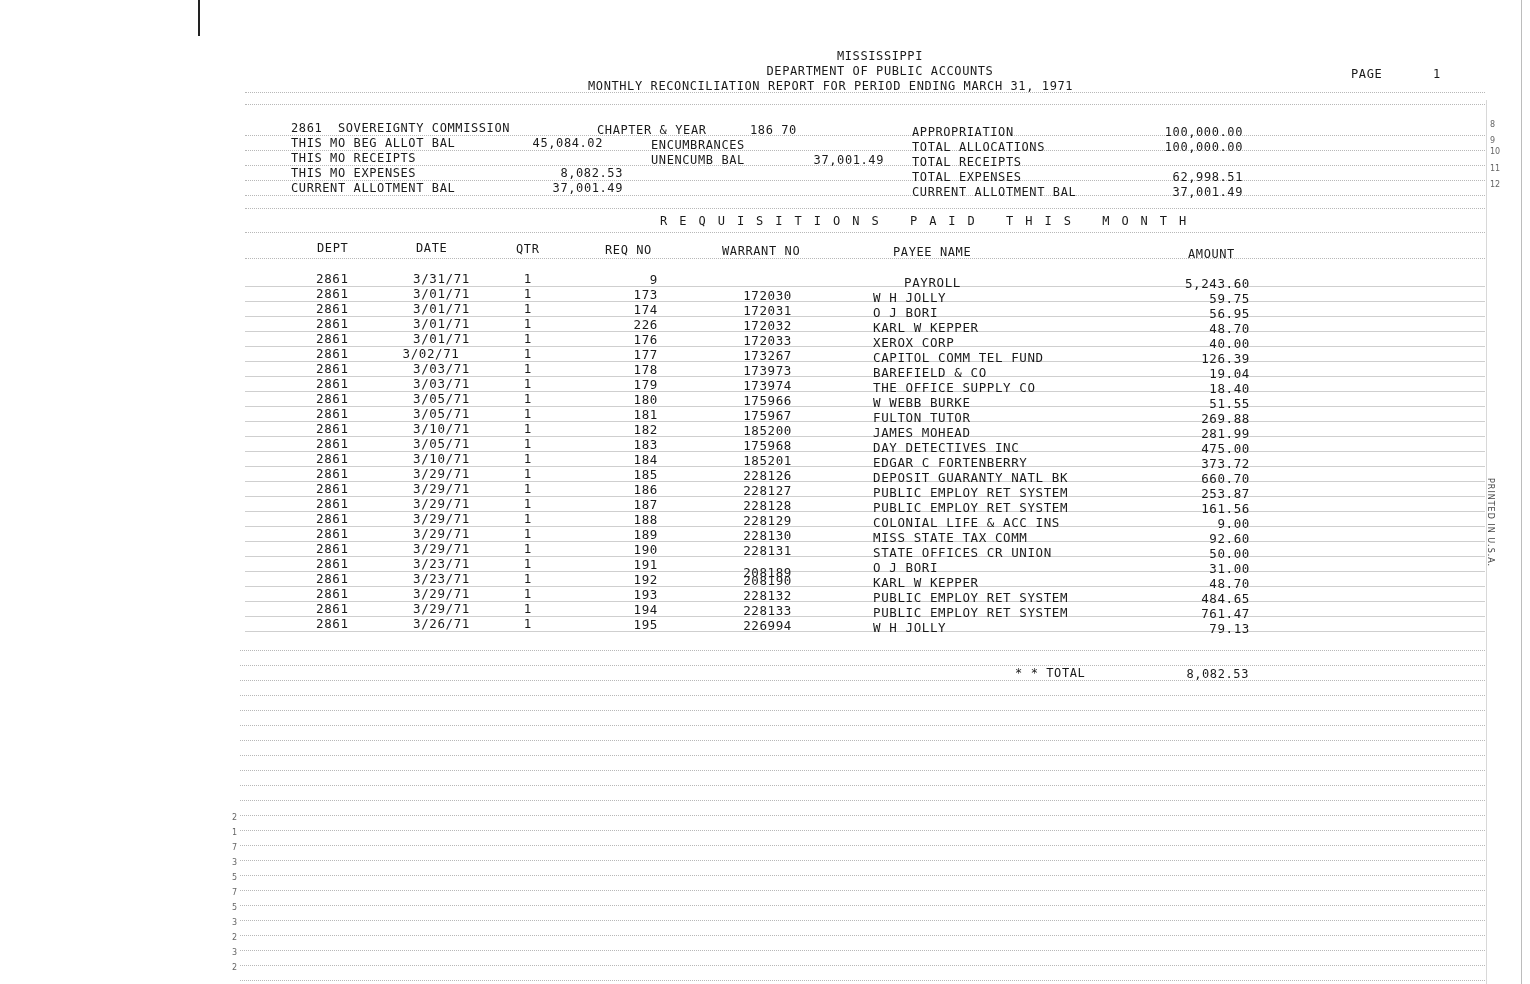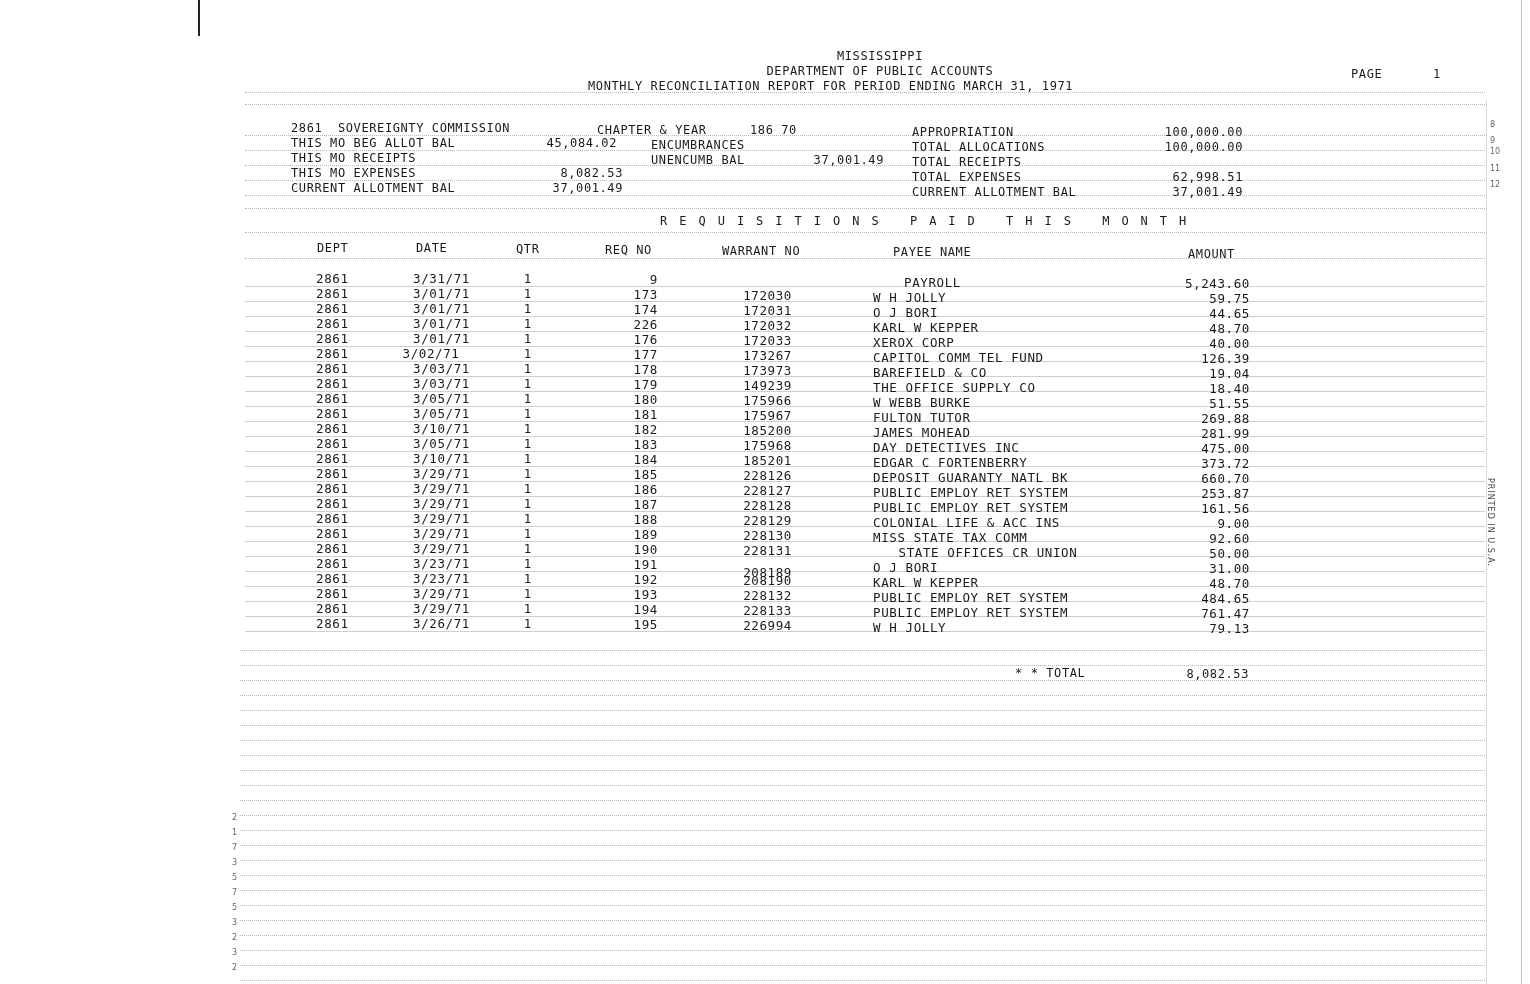--- a/index.html
+++ b/index.html
@@ -96,21 +96,21 @@
 
 <div class="t center" style="left:580px; top:49px; width:600px;">MISSISSIPPI</div>
 <div class="t center" style="left:580px; top:64px; width:600px;">DEPARTMENT OF PUBLIC ACCOUNTS</div>
 <div class="t" style="left:588px; top:79px;">MONTHLY RECONCILIATION REPORT FOR PERIOD ENDING MARCH 31, 1971</div>
 <div class="t" style="left:1351px; top:67px;">PAGE</div>
 <div class="t" style="left:1433px; top:67px;">1</div>
 
 <div>
   <div class="t" style="left:291px; top:121px;">2861  SOVEREIGNTY COMMISSION</div>
   <div class="t" style="left:291px; top:136px;">THIS MO BEG ALLOT BAL</div>
-  <div class="t right" style="left:494px; top:136px; width:123px;">45,084.02</div>
+  <div class="t right" style="left:480px; top:136px; width:123px;">45,084.02</div>
   <div class="t" style="left:291px; top:151px;">THIS MO RECEIPTS</div>
   <div class="t right" style="left:500px; top:151px; width:123px;"></div>
   <div class="t" style="left:291px; top:166px;">THIS MO EXPENSES</div>
   <div class="t right" style="left:500px; top:166px; width:123px;">8,082.53</div>
   <div class="t" style="left:291px; top:181px;">CURRENT ALLOTMENT BAL</div>
   <div class="t right" style="left:500px; top:181px; width:123px;">37,001.49</div>
 
   <div class="t" style="left:597px; top:123px;">CHAPTER &amp; YEAR</div>
   <div class="t" style="left:750px; top:123px;">186 70</div>
   <div class="t" style="left:651px; top:138px;">ENCUMBRANCES</div>
@@ -160,21 +160,21 @@
       <div class="cell" style="left: 873px; width: 230px; text-align: left; top: 3.6px;">W H JOLLY</div>
       <div class="cell" style="left: 1150px; width: 100px; text-align: right; top: 4.8px;">59.75</div>
     </div>
     <div class="tbl-row" style="top: 302px;">
       <div class="cell" style="left: 316px; width: 40px; text-align: left; top: 0px;">2861</div>
       <div class="cell" style="left: 392px; width: 78px; text-align: right; top: 0px;">3/01/71</div>
       <div class="cell" style="left: 518px; width: 14px; text-align: right; top: 0px;">1</div>
       <div class="cell" style="left: 600px; width: 58px; text-align: right; top: 1.2px;">174</div>
       <div class="cell" style="left: 720px; width: 72px; text-align: right; top: 2.4px;">172031</div>
       <div class="cell" style="left: 873px; width: 230px; text-align: left; top: 3.6px;">O J BORI</div>
-      <div class="cell" style="left: 1150px; width: 100px; text-align: right; top: 4.8px;">44.65</div>
+      <div class="cell" style="left: 1150px; width: 100px; text-align: right; top: 4.8px;">56.95</div>
     </div>
     <div class="tbl-row" style="top: 317px;">
       <div class="cell" style="left: 316px; width: 40px; text-align: left; top: 0px;">2861</div>
       <div class="cell" style="left: 392px; width: 78px; text-align: right; top: 0px;">3/01/71</div>
       <div class="cell" style="left: 518px; width: 14px; text-align: right; top: 0px;">1</div>
       <div class="cell" style="left: 600px; width: 58px; text-align: right; top: 1.2px;">226</div>
       <div class="cell" style="left: 720px; width: 72px; text-align: right; top: 2.4px;">172032</div>
       <div class="cell" style="left: 873px; width: 230px; text-align: left; top: 3.6px;">KARL W KEPPER</div>
       <div class="cell" style="left: 1150px; width: 100px; text-align: right; top: 4.8px;">48.70</div>
     </div>
@@ -203,21 +203,21 @@
       <div class="cell" style="left: 600px; width: 58px; text-align: right; top: 1.2px;">178</div>
       <div class="cell" style="left: 720px; width: 72px; text-align: right; top: 2.4px;">173973</div>
       <div class="cell" style="left: 873px; width: 230px; text-align: left; top: 3.6px;">BAREFIELD &amp; CO</div>
       <div class="cell" style="left: 1150px; width: 100px; text-align: right; top: 4.8px;">19.04</div>
     </div>
     <div class="tbl-row" style="top: 377px;">
       <div class="cell" style="left: 316px; width: 40px; text-align: left; top: 0px;">2861</div>
       <div class="cell" style="left: 392px; width: 78px; text-align: right; top: 0px;">3/03/71</div>
       <div class="cell" style="left: 518px; width: 14px; text-align: right; top: 0px;">1</div>
       <div class="cell" style="left: 600px; width: 58px; text-align: right; top: 1.2px;">179</div>
-      <div class="cell" style="left: 720px; width: 72px; text-align: right; top: 2.4px;">149239</div>
+      <div class="cell" style="left: 720px; width: 72px; text-align: right; top: 2.4px;">173974</div>
       <div class="cell" style="left: 873px; width: 230px; text-align: left; top: 3.6px;">THE OFFICE SUPPLY CO</div>
       <div class="cell" style="left: 1150px; width: 100px; text-align: right; top: 4.8px;">18.40</div>
     </div>
     <div class="tbl-row" style="top: 392px;">
       <div class="cell" style="left: 316px; width: 40px; text-align: left; top: 0px;">2861</div>
       <div class="cell" style="left: 392px; width: 78px; text-align: right; top: 0px;">3/05/71</div>
       <div class="cell" style="left: 518px; width: 14px; text-align: right; top: 0px;">1</div>
       <div class="cell" style="left: 600px; width: 58px; text-align: right; top: 1.2px;">180</div>
       <div class="cell" style="left: 720px; width: 72px; text-align: right; top: 2.4px;">175966</div>
       <div class="cell" style="left: 873px; width: 230px; text-align: left; top: 3.6px;">W WEBB BURKE</div>
@@ -303,21 +303,21 @@
       <div class="cell" style="left: 720px; width: 72px; text-align: right; top: 2.4px;">228130</div>
       <div class="cell" style="left: 873px; width: 230px; text-align: left; top: 3.6px;">MISS STATE TAX COMM</div>
       <div class="cell" style="left: 1150px; width: 100px; text-align: right; top: 4.8px;">92.60</div>
     </div>
     <div class="tbl-row" style="top: 542px;">
       <div class="cell" style="left: 316px; width: 40px; text-align: left; top: 0px;">2861</div>
       <div class="cell" style="left: 392px; width: 78px; text-align: right; top: 0px;">3/29/71</div>
       <div class="cell" style="left: 518px; width: 14px; text-align: right; top: 0px;">1</div>
       <div class="cell" style="left: 600px; width: 58px; text-align: right; top: 1.2px;">190</div>
       <div class="cell" style="left: 720px; width: 72px; text-align: right; top: 2.4px;">228131</div>
-      <div class="cell" style="left: 873px; width: 230px; text-align: center; top: 3.6px;">STATE OFFICES CR UNION</div>
+      <div class="cell" style="left: 873px; width: 230px; text-align: left; top: 3.6px;">STATE OFFICES CR UNION</div>
       <div class="cell" style="left: 1150px; width: 100px; text-align: right; top: 4.8px;">50.00</div>
     </div>
     <div class="tbl-row" style="top: 557px;">
       <div class="cell" style="left: 316px; width: 40px; text-align: left; top: 0px;">2861</div>
       <div class="cell" style="left: 392px; width: 78px; text-align: right; top: 0px;">3/23/71</div>
       <div class="cell" style="left: 518px; width: 14px; text-align: right; top: 0px;">1</div>
       <div class="cell" style="left: 600px; width: 58px; text-align: right; top: 1.2px;">191</div>
       <div class="cell" style="left: 720px; width: 72px; text-align: right; top: 9px;">208189</div>
       <div class="cell" style="left: 873px; width: 230px; text-align: left; top: 3.6px;">O J BORI</div>
       <div class="cell" style="left: 1150px; width: 100px; text-align: right; top: 4.8px;">31.00</div>

